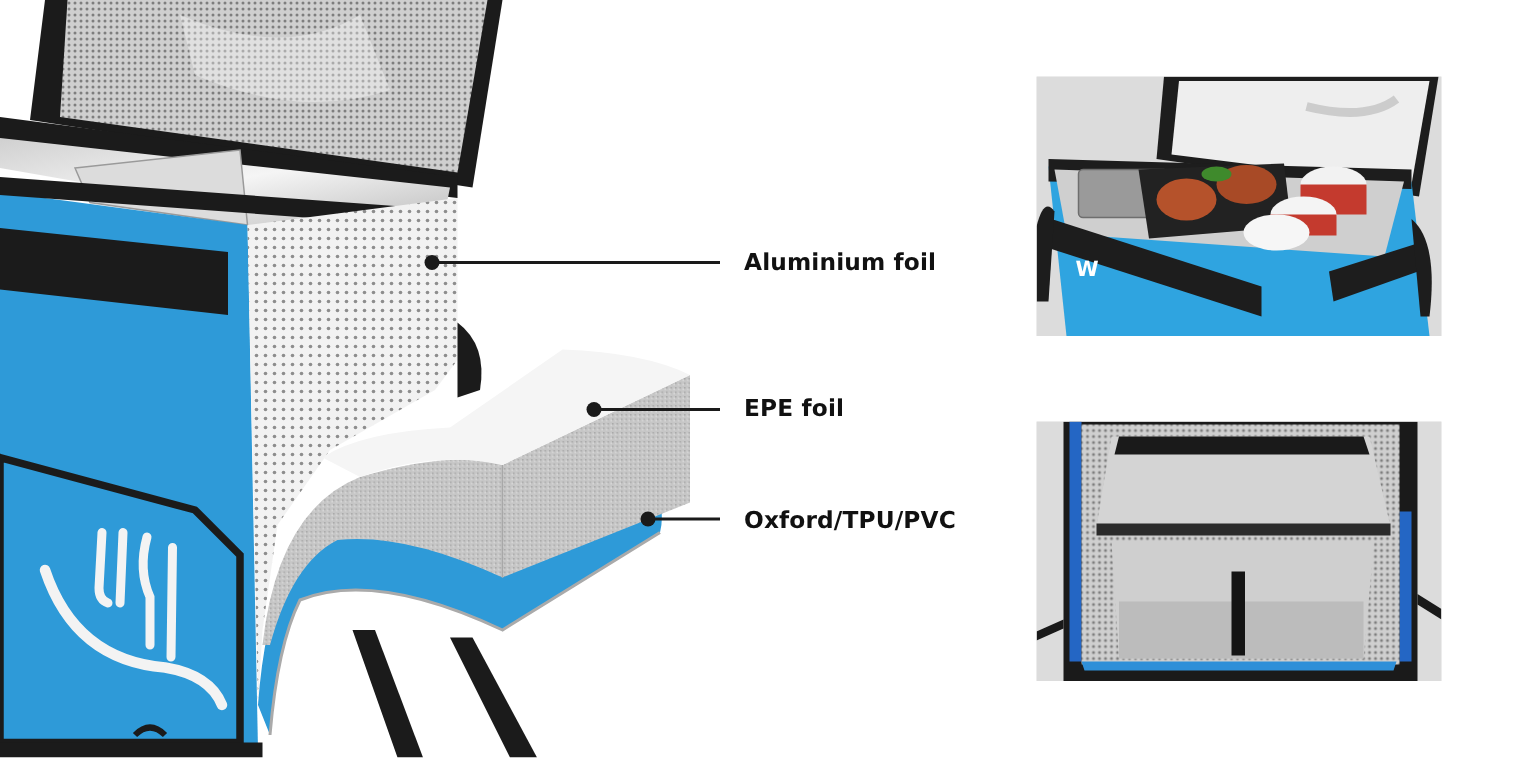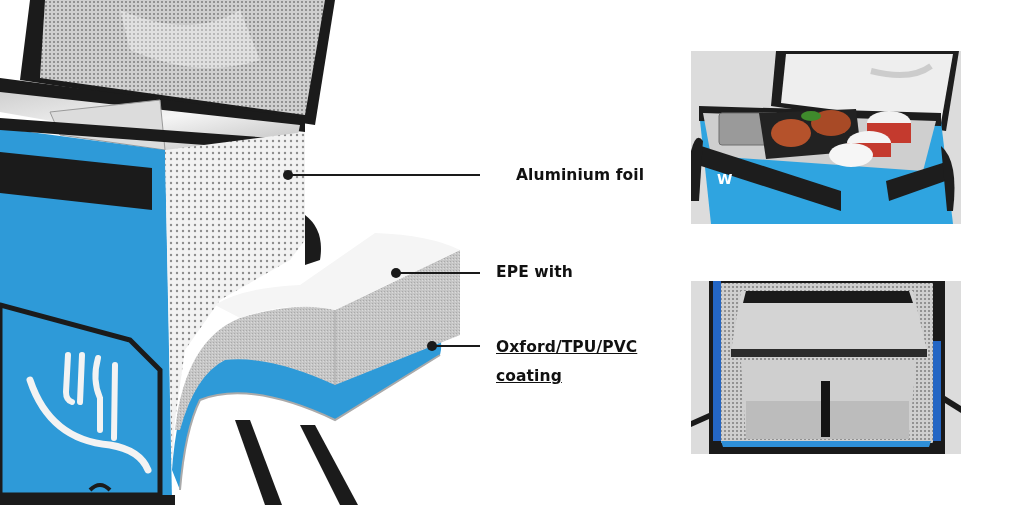--- a/index.html
+++ b/index.html
@@ -76,29 +76,28 @@
 
     <path d="M0 495 L175 495 L175 505 L0 505 Z" fill="#1b1b1b"></path>
     <path d="M90 490 Q100 480 110 490" fill="none" stroke="#1b1b1b" stroke-width="4"></path>
   </svg>
 </div>
 
 <div class="leader" style="left:290px;top:174px;width:190px;"></div>
 <div class="leader" style="left:398px;top:272px;width:82px;"></div>
 <div class="leader" style="left:434px;top:345px;width:46px;"></div>
 
-<div class="label" style="left:496px;top:161px;margin-left:20px;">
+<div class="label" style="left:496px;top:161px;">
   <span>Aluminium foil</span>
 </div>
 <div class="label" style="left:496px;top:258px;">
-  <span>EPE with</span>
+  <span>EPE foil</span>
 </div>
-<div class="label" style="left:496px;top:333px;text-decoration:underline;">
+<div class="label" style="left:496px;top:333px;">
   <div>Oxford/TPU/PVC</div>
-  <div>coating</div>
 </div>
 
 <div class="photo" style="left:691px;top:51px;width:270px;height:173px;background:#dedede;">
   <svg width="270" height="173" viewBox="0 0 270 173">
     <rect width="270" height="173" fill="#dcdcdc"></rect>
 
     <path d="M85 0 L268 0 L255 80 L80 55 Z" fill="#1d1d1d"></path>
     <path d="M95 3 L262 3 L250 72 L90 52 Z" fill="#eeeeee"></path>
     <path d="M180 20 Q220 30 240 15" stroke="#cccccc" stroke-width="6" fill="none"></path>
 

